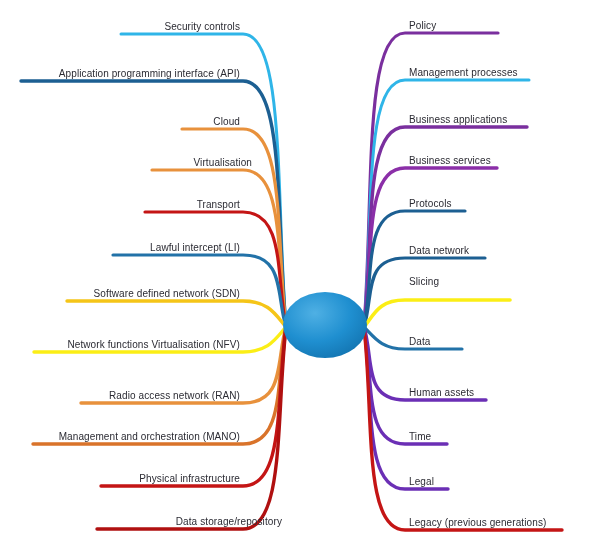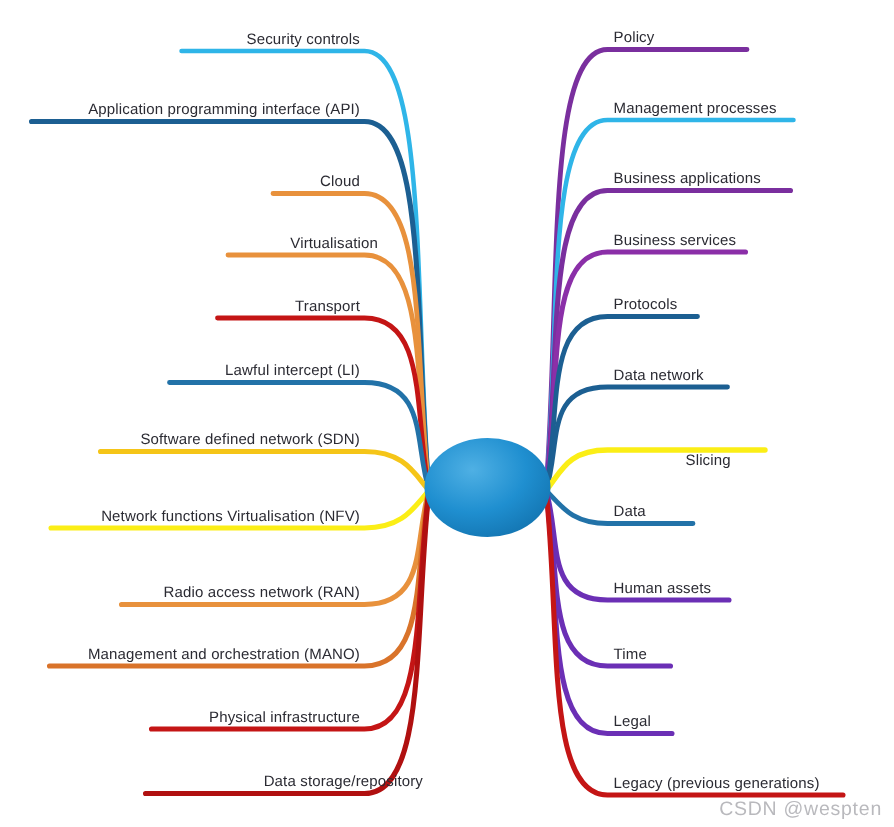--- a/index.html
+++ b/index.html
@@ -121,24 +121,23 @@
       <div class="branch-label left" style="left: 0px; width: 240px; top: 473px; padding-right: 2px;">Physical infrastructure</div>
       <div class="branch-label left" style="left: 0px; width: 240px; top: 516px; padding-right: 2px; margin-left: 42px;">Data storage/repository</div>
     </div>
   <div id="right-labels">
       <div class="branch-label right" style="left: 409px; top: 20px;">Policy</div>
       <div class="branch-label right" style="left: 409px; top: 67px;">Management processes</div>
       <div class="branch-label right" style="left: 409px; top: 114px;">Business applications</div>
       <div class="branch-label right" style="left: 409px; top: 155px;">Business services</div>
       <div class="branch-label right" style="left: 409px; top: 198px;">Protocols</div>
       <div class="branch-label right" style="left: 409px; top: 245px;">Data network</div>
-      <div class="branch-label right" style="left: 409px; top: 302px; margin-left: 48px;">Slicing</div>
+      <div class="branch-label right" style="left: 409px; top: 276px;">Slicing</div>
       <div class="branch-label right" style="left: 409px; top: 336px;">Data</div>
       <div class="branch-label right" style="left: 409px; top: 387px;">Human assets</div>
       <div class="branch-label right" style="left: 409px; top: 431px;">Time</div>
       <div class="branch-label right" style="left: 409px; top: 476px;">Legal</div>
       <div class="branch-label right" style="left: 409px; top: 517px;">Legacy (previous generations)</div>
     </div>
 
 
-  <div class="watermark">CSDN @wespten</div>
 
 </div>
 
 </body></html>

